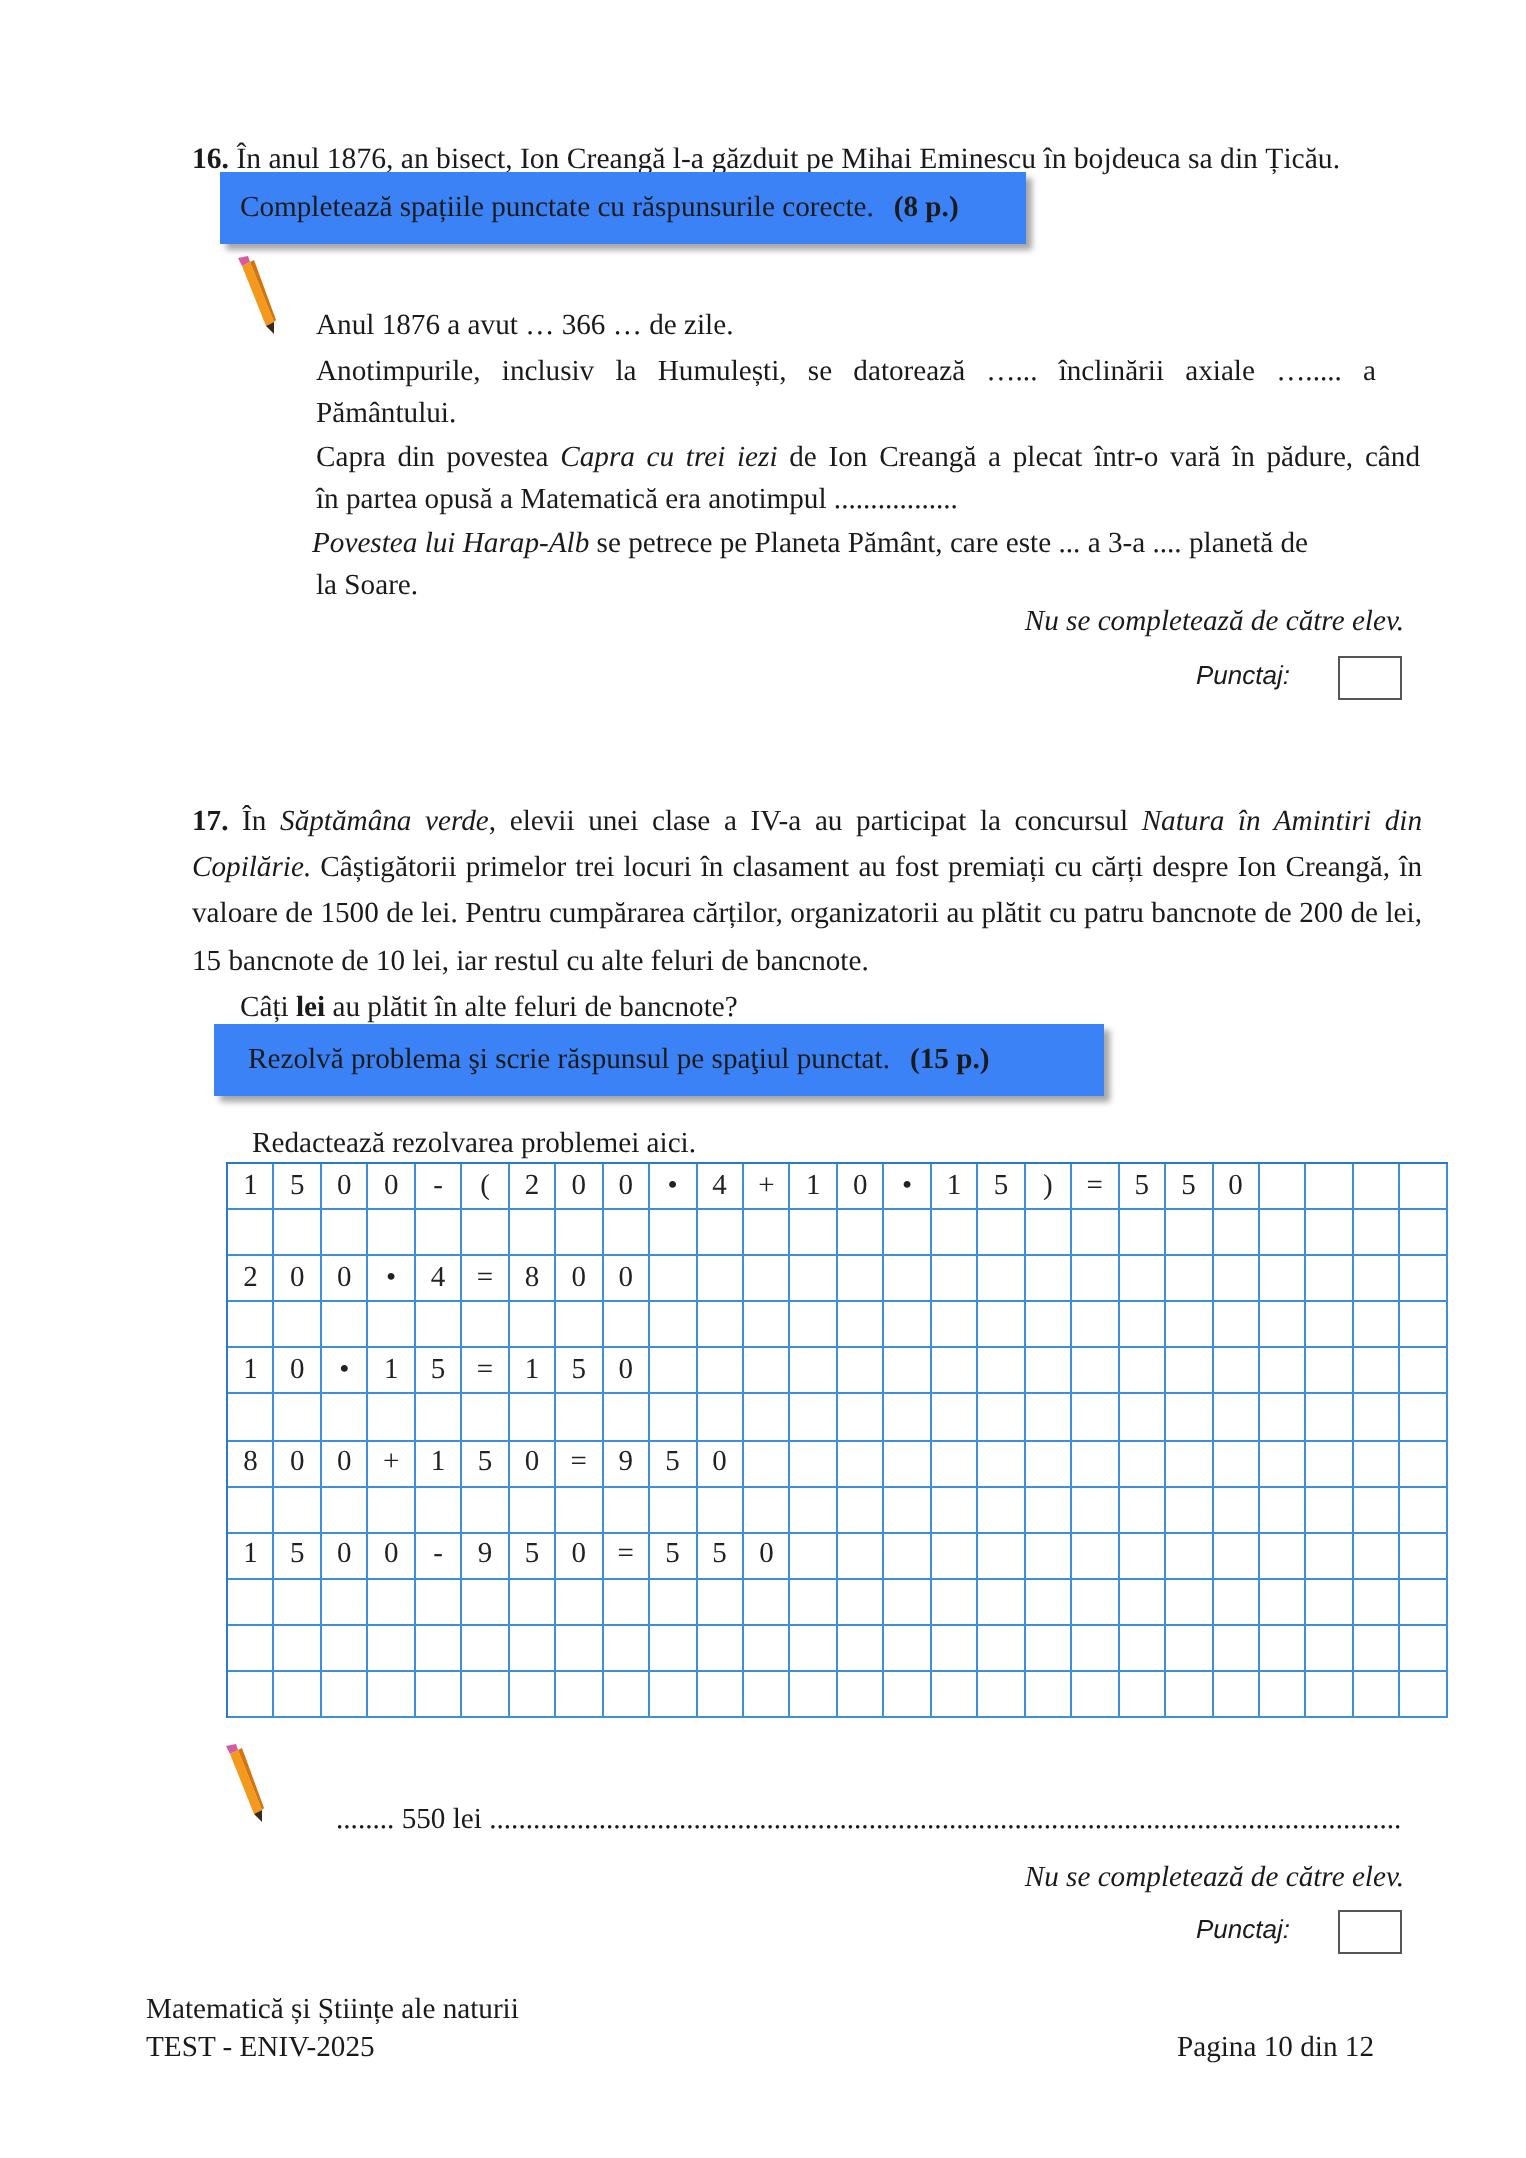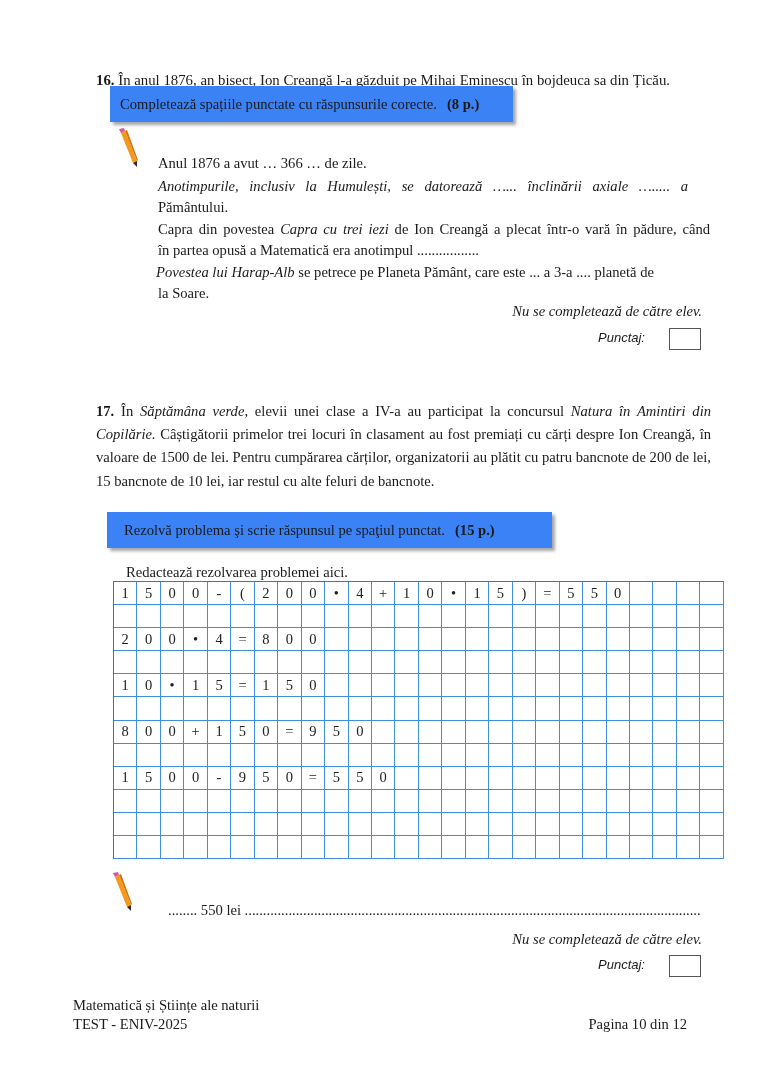--- a/index.html
+++ b/index.html
@@ -52,38 +52,41 @@
 </div>
 
 <svg class="pencil" style="left:118px; top:128px;" viewBox="0 0 22 40">
   <polygon points="3,5 7,3 19,33 15,35" fill="#f39a1e"></polygon>
   <polygon points="7,3 9,2 20,32 19,33" fill="#d5730d"></polygon>
   <polygon points="1,1 6,0 7,3 3,5" fill="#d85a9e"></polygon>
   <polygon points="15,35 19,33 19,39" fill="#3a2a1a"></polygon>
 </svg>
 
 <div class="line" style="left:158px; top:153px;">Anul 1876 a avut … 366 … de zile.</div>
-<div class="line just" style="left:158px; top:176px; width:530px;font-style:italic;">Anotimpurile, inclusiv la Humulești, se datorează …... înclinării axiale …..... a</div>
+<div class="line just" style="left:158px; top:176px; width:530px;">Anotimpurile, inclusiv la Humulești, se datorează …... înclinării axiale …..... a</div>
 <div class="line" style="left:158px; top:197px;">Pământului.</div>
 <div class="line just" style="left:158px; top:219px; width:552px;">
   <span>Capra din povestea </span><i>Capra cu trei iezi</i><span> de Ion Creangă a plecat într-o vară în pădure, când</span>
 </div>
 <div class="line" style="left:158px; top:240px;">în partea opusă a Matematică era anotimpul .................</div>
 <div class="line" style="left:156px; top:262px;">
   <i>Povestea lui Harap-Alb</i><span> se petrece pe Planeta Pământ, care este ... a 3-a .... planetă de</span>
 </div>
 <div class="line" style="left:158px; top:283px;"> la Soare.</div>
 
 <div class="line note" style="right:61px; top:301px;">Nu se completează de către elev.</div>
 <div class="punctaj-label" style="left:598px; top:330px;">Punctaj:</div>
 <div class="punctaj-box" style="left:669px; top:328px;"></div>
 
 <div class="q17">
   <p>
     <b>17.</b><span> În </span><i>Săptămâna verde</i><span>, elevii unei clase a IV-a au participat la concursul </span><i>Natura în Amintiri  din Copilărie.</i><span> Câștigătorii primelor trei locuri în clasament au fost premiați cu cărți  despre Ion Creangă, în valoare de 1500 de lei. Pentru cumpărarea cărților, organizatorii au plătit cu patru bancnote de 200 de lei, 15 bancnote de 10 lei, iar restul cu alte feluri de bancnote.</span>
+  </p>
+  <p style="padding-left:24px;">
+    <span>Câți </span><b>lei</b><span> au plătit în alte feluri de bancnote?</span>
   </p>
 </div>
 
 <div class="instr-box" style="left:107px; top:512px; width:428px; height:36px; padding-left:17px;">
   <span>Rezolvă problema şi scrie răspunsul pe spaţiul punctat.</span><span class="pts">(15 p.)</span>
 </div>
 
 <div class="line" style="left:126px; top:562px;">Redactează rezolvarea problemei aici.</div>
 
 <div class="grid" id="grid">

